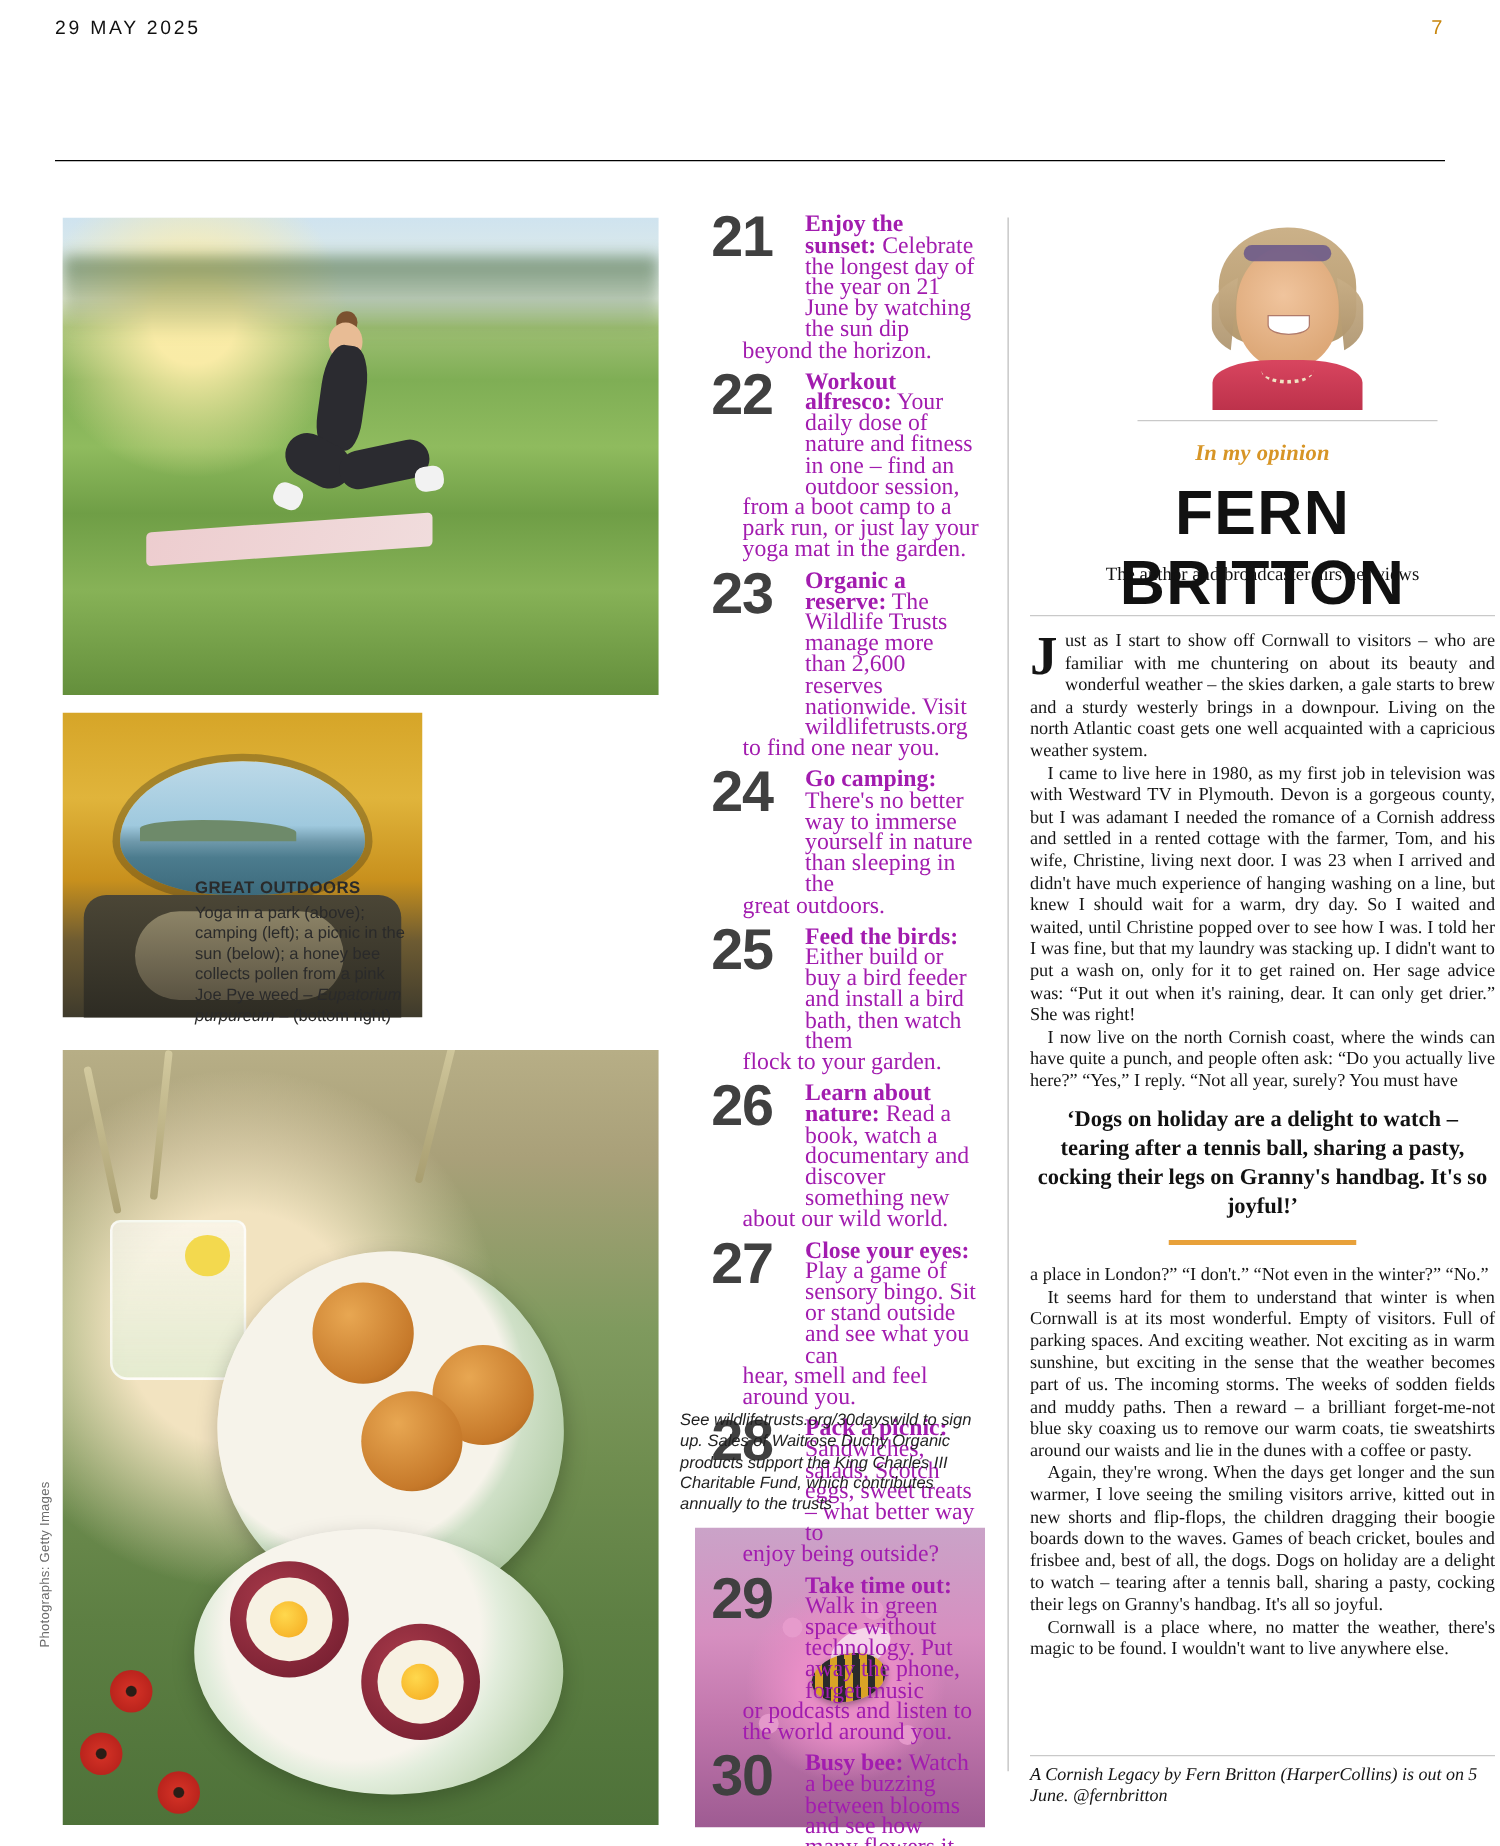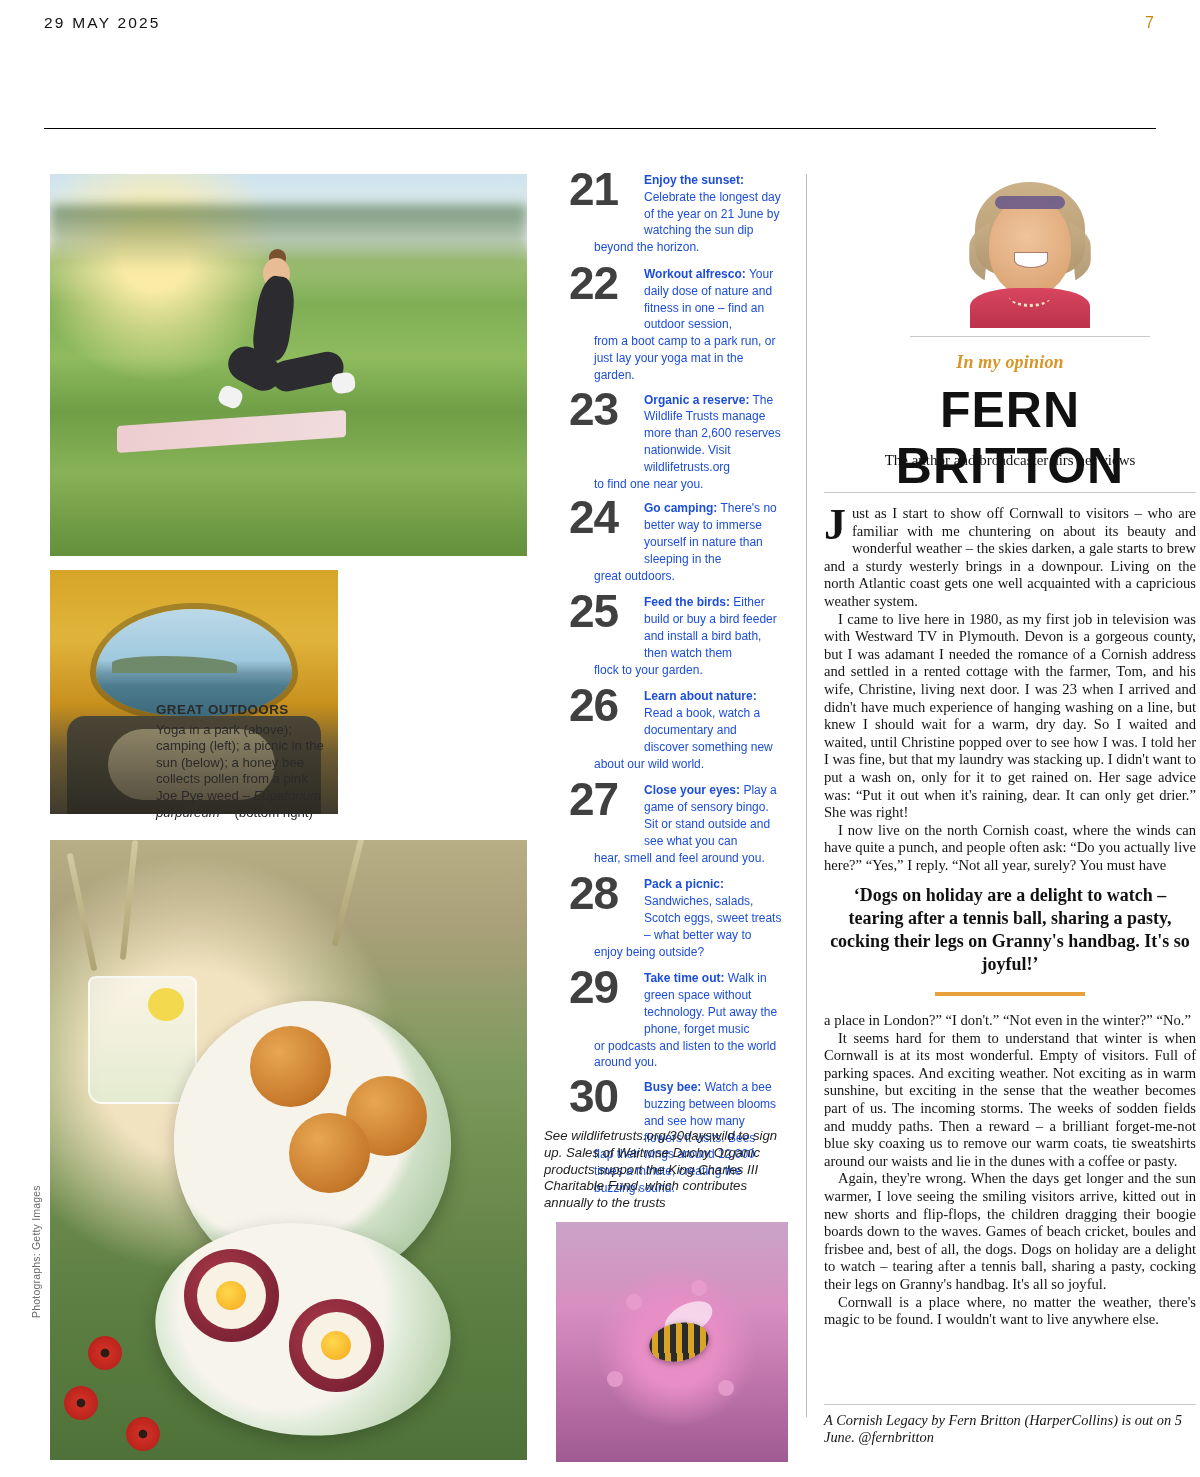--- a/index.html
+++ b/index.html
@@ -207,22 +207,23 @@
   .tip{
     position:relative;min-height:86px;margin-bottom:8px;
   }
   .tip .num{
     position:absolute;left:0;top:-6px;
     font-size:46px;line-height:46px;color:#404040;font-weight:bold;
     letter-spacing:-1px;
     margin-left:25px;
   }
   .tip .txt{
-    font-size:12px;line-height:16.8px;color:#1d4ed8;
+    font-size:19px;line-height:16.8px;color:#a21caf;
     padding-left:50px;
+    font-family:Liberation Serif, serif;
   }
   .tip .txt b{font-weight:bold;}
   .tip .indent{display:block;padding-left:50px;}
   .tip .full{display:block;padding-left:0;}
 
   .mid-note{
     position:absolute;left:544px;top:1128px;width:240px;
     font-size:13.2px;line-height:16.8px;font-style:italic;color:#222;
   }
 

